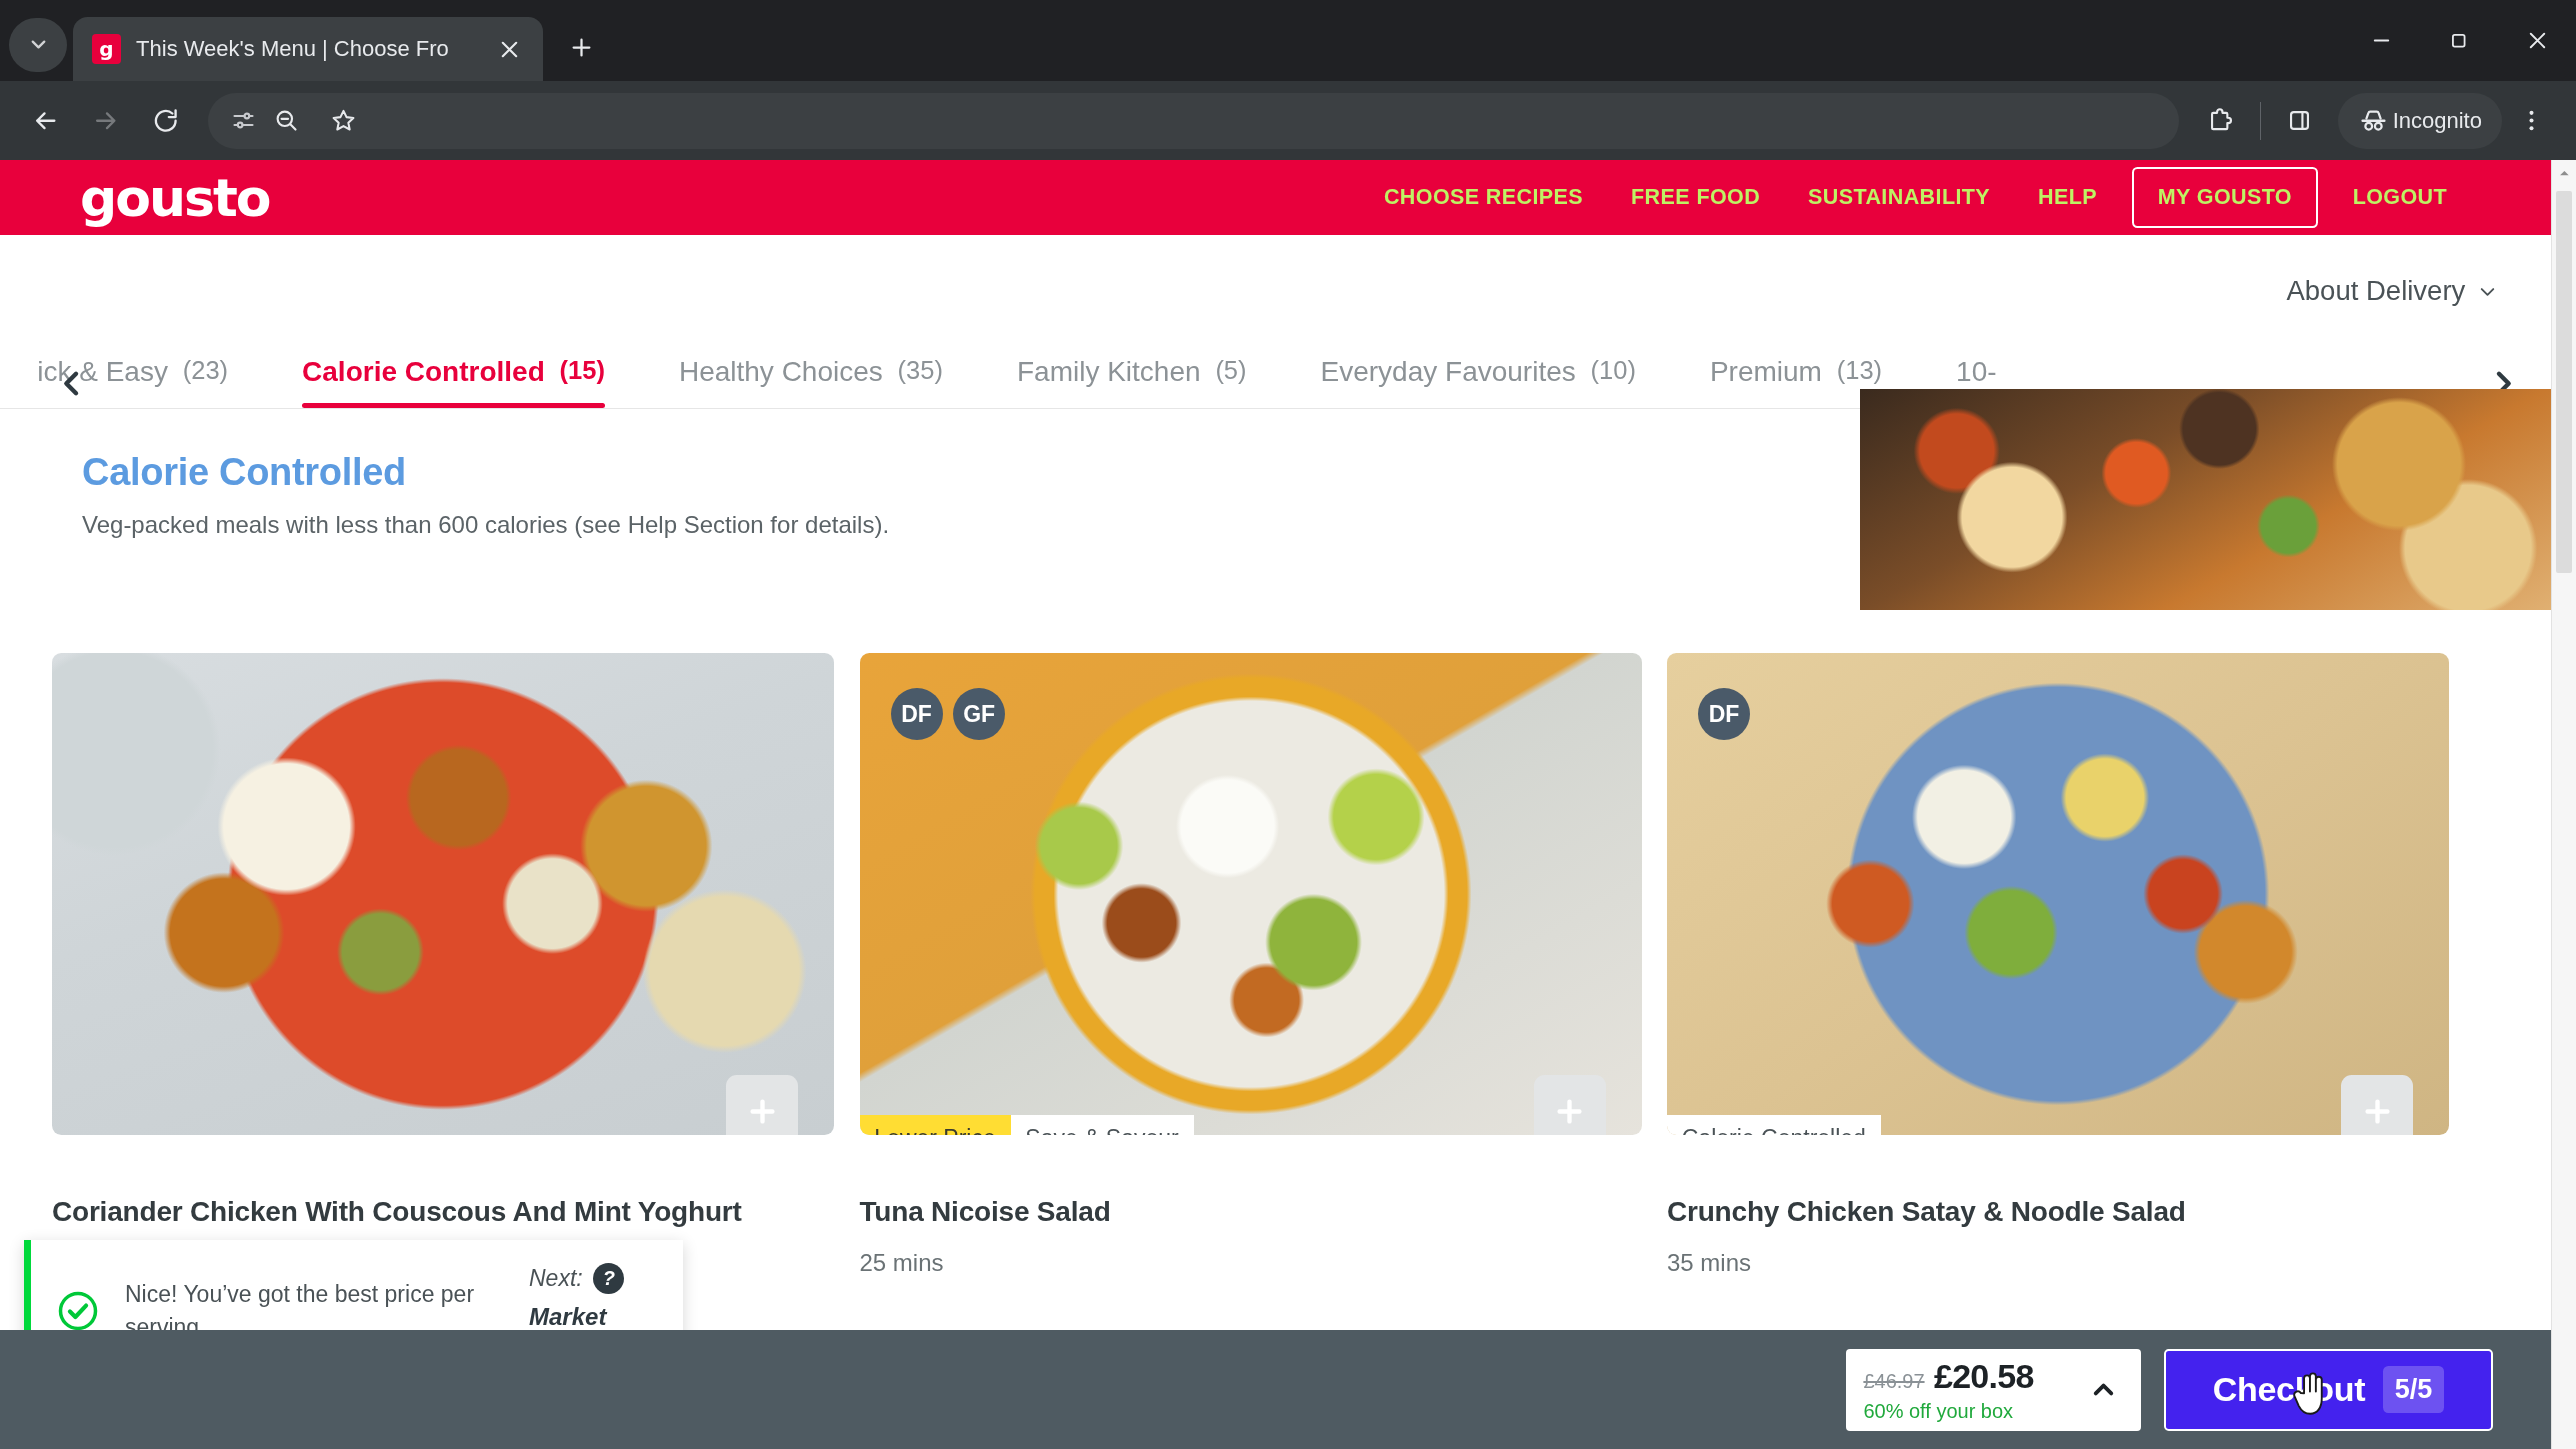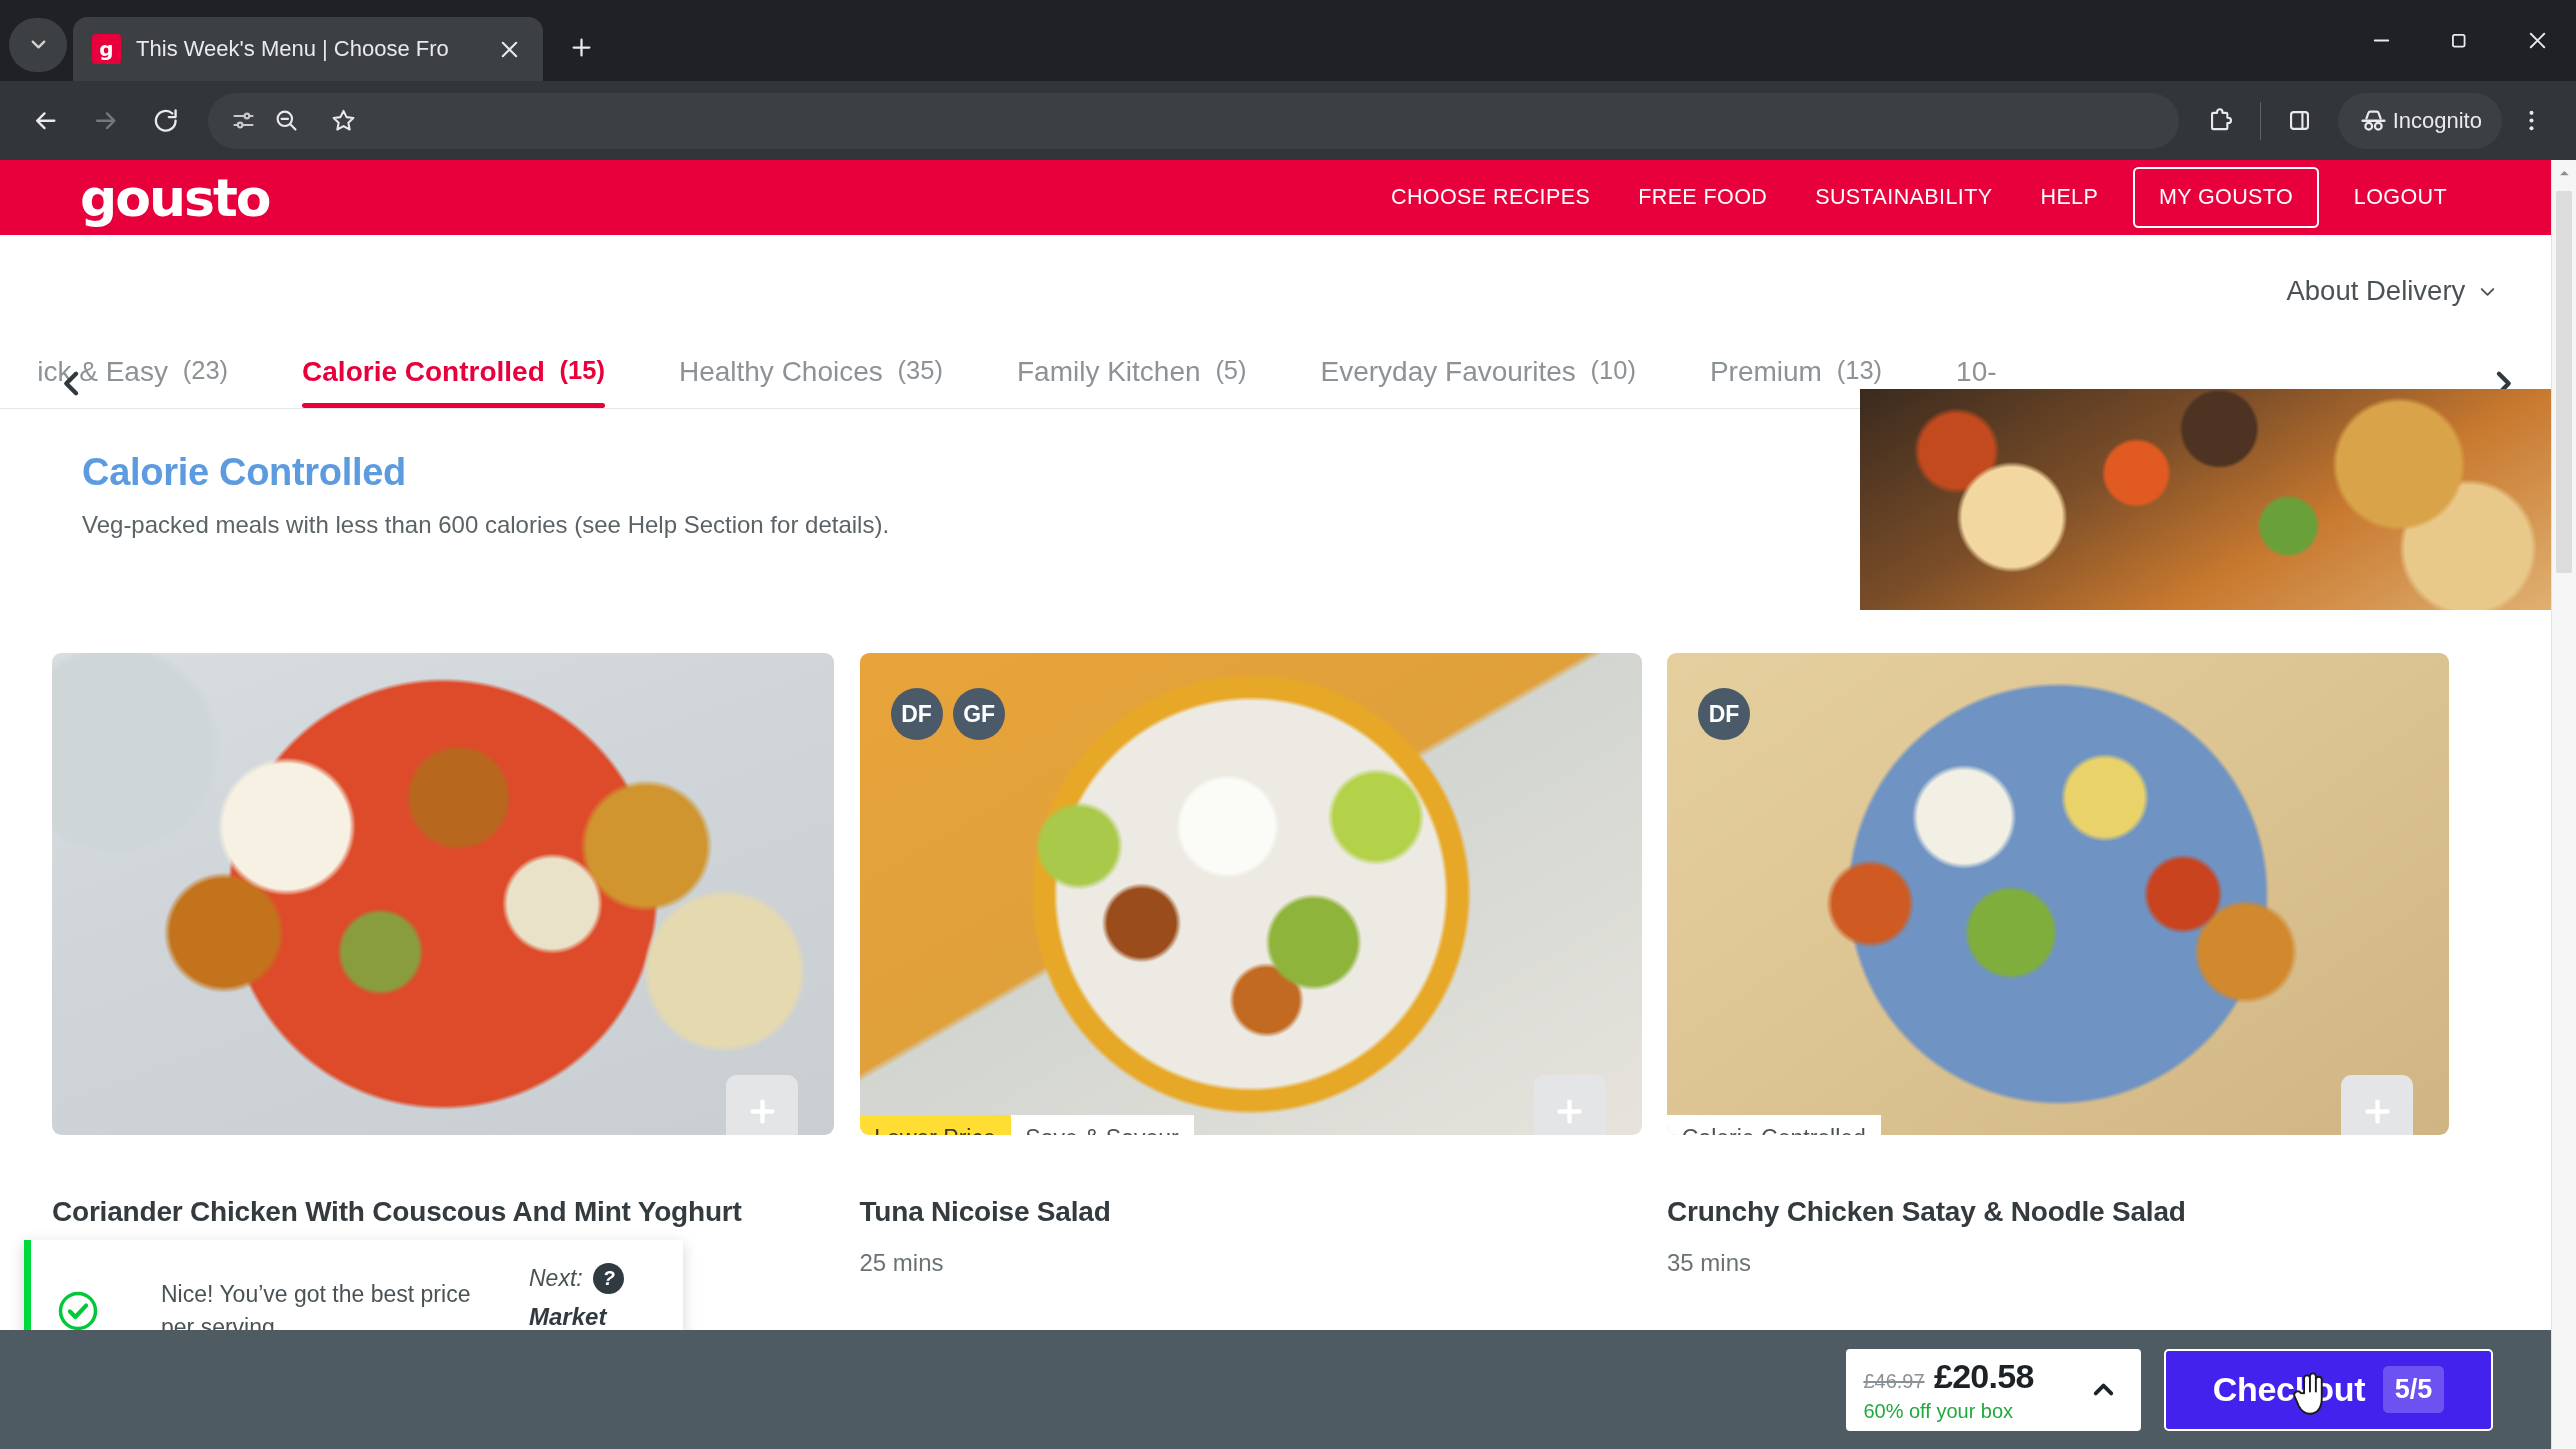--- a/index.html
+++ b/index.html
@@ -101,21 +101,21 @@
     height:75px; background:#E8003C; display:flex; align-items:center;
     padding:0 80px; position:relative;
   }
   .logo {
     font-family:"DejaVu Sans", sans-serif;
     color:#fff; font-size:52px; font-weight:bold; letter-spacing:-2px;
     line-height:1;
   }
   .nav { margin-left:auto; display:flex; align-items:center; gap:0; }
   .nav a {
-    color:#ffffff; font-size:21.5px; font-weight:normal; letter-spacing:0.4px;
+    color:#bef264; font-size:21.5px; font-weight:bold; letter-spacing:0.4px;
     text-decoration:none; padding:0 24px; white-space:nowrap;
   }
   .nav a.boxed {
     border:2px solid #fff; border-radius:5.4px; padding:16px 24px; margin:0 10.7px;
   }
 
   
   .title-row {
     display:flex; align-items:center; padding:40px 52px 0 52px;
   }
@@ -238,21 +238,21 @@
     margin-top:59px; font-size:28px; font-weight:bold; color:#333b3f;
     line-height:1.25; letter-spacing:-0.2px;
   }
   .card-time { margin-top:20px; font-size:24px; color:#6a7275; }
 
   
   .tooltip {
     position:absolute; left:24px; top:1080px; width:659px; min-height:124px;
     background:#fff; border-left:7.4px solid #00D93B;
     box-shadow:0 4px 14.8px rgba(0,0,0,0.16);
-    display:flex; align-items:center; padding:20px 0 20px 0; z-index:40;gap:36px;
+    display:flex; align-items:center; padding:20px 0 20px 0; z-index:40;
   }
   .tt-check { width:94px; display:flex; align-items:center; justify-content:center; flex:0 0 auto; }
   .tt-msg { font-size:23px; color:#4a5256; line-height:1.45; flex:1 1 auto; padding-right:13.4px; }
   .tt-next { width:154px; flex:0 0 auto; padding-right:12px; align-self:flex-start; padding-top:2.7px;font-style:italic; }
   .tt-next-row { display:flex; align-items:center; gap:10.7px; font-size:23px; color:#4a5256; }
   .tt-help {
     width:31px; height:31px; border-radius:50%; background:#2f3a41; color:#fff;
     font-size:20px; font-weight:bold; display:flex; align-items:center; justify-content:center;
     flex:0 0 auto;
   }

